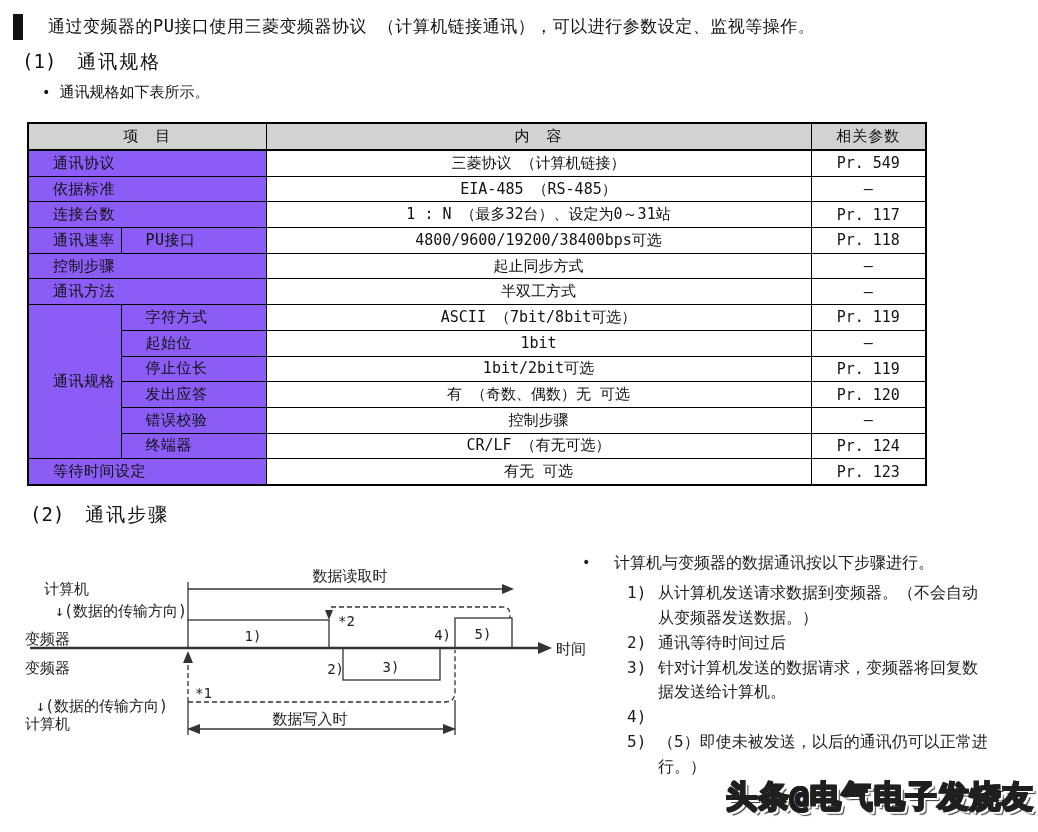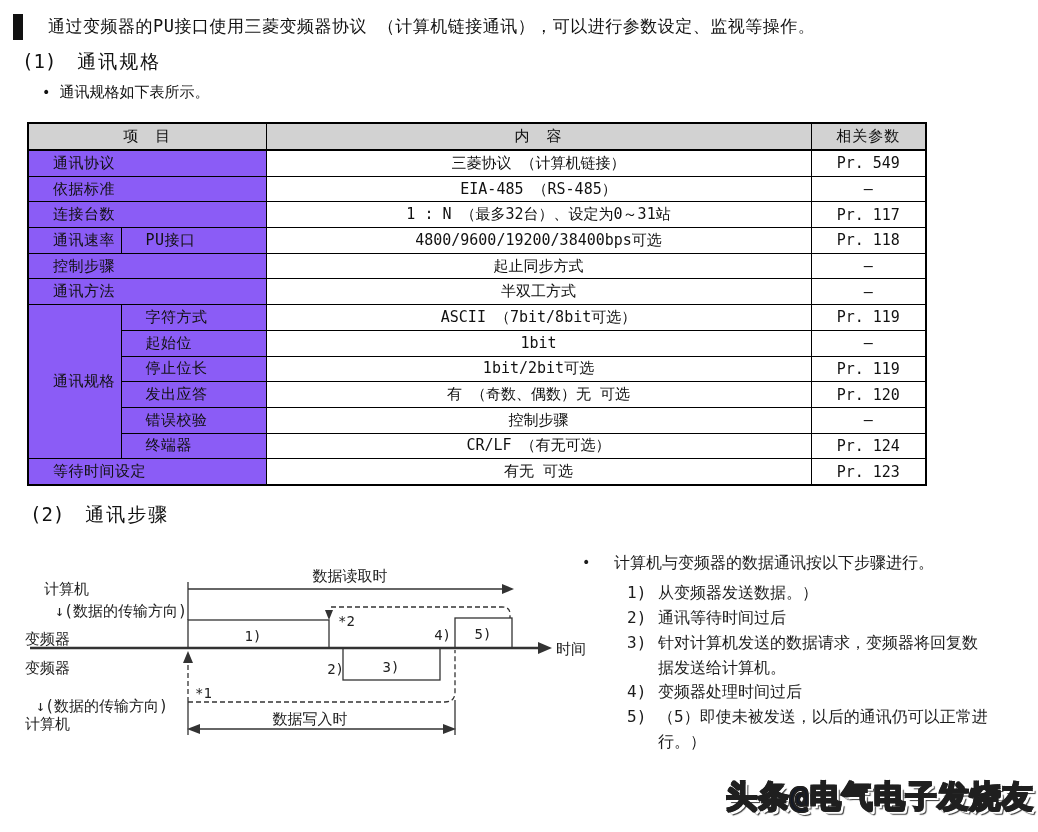--- a/index.html
+++ b/index.html
@@ -212,41 +212,39 @@
 </svg>
 
 <div class="abs steps">
   <div class="lead">
     <span class="bullet-dot">•</span>
     <span>计算机与变频器的数据通讯按以下步骤进行。</span>
   </div>
   <div class="step">
     <span class="num">1)</span>
     <span class="lines">
+      <div>从计算机发送请求数据到变频器。（不会自动</div>
       <div>从变频器发送数据。）</div>
     </span>
   </div>
   <div class="step">
     <span class="num">2)</span>
     <span class="lines">
       <div>通讯等待时间过后</div>
     </span>
   </div>
   <div class="step">
     <span class="num">3)</span>
     <span class="lines">
       <div>针对计算机发送的数据请求，变频器将回复数</div>
       <div>据发送给计算机。</div>
     </span>
   </div>
   <div class="step">
     <span class="num">4)</span>
-    <span class="lines">
-      <div>变频器处理时间过后</div>
-    </span>
   </div>
   <div class="step">
     <span class="num">5)</span>
     <span class="lines">
       <div>（5）即使未被发送，以后的通讯仍可以正常进</div>
       <div>行。）</div>
     </span>
   </div>
 </div>
 

